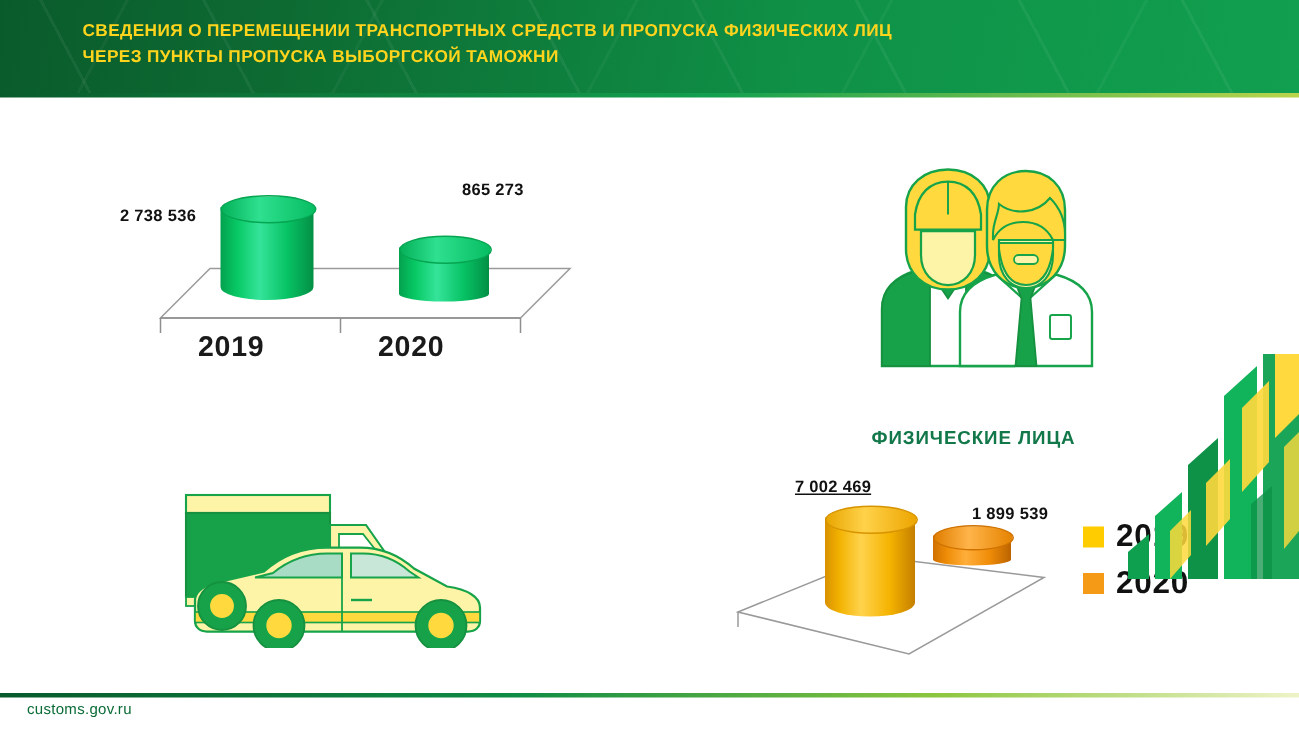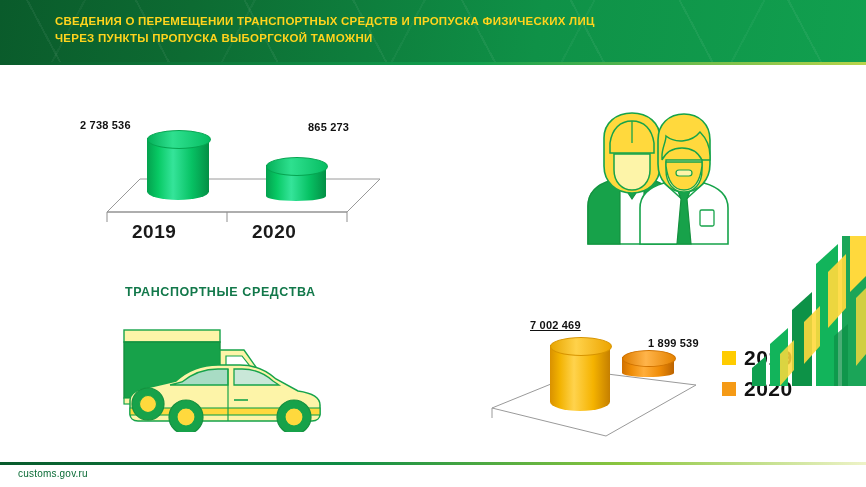--- a/index.html
+++ b/index.html
@@ -147,21 +147,21 @@
     <div class="cyl" style="left:67px;top:30px;width:62px;height:62px;">
       <div class="body g-body"></div>
       <div class="top g-top" style="top:-8px;height:17px;"></div>
     </div>
 
     <div class="cyl" style="left:186px;top:57px;width:60px;height:36px;">
       <div class="body g-body"></div>
       <div class="top g-top" style="top:-8px;height:17px;"></div>
     </div>
 
-    <div class="val-label" style="left:0px;top:11px;">2 738 536</div>
+    <div class="val-label" style="left:0px;top:30px;">2 738 536</div>
     <div class="val-label" style="left:228px;top:13px;">865 273</div>
 
     <div class="year-label" style="left:52px;top:113px;">2019</div>
     <div class="year-label" style="left:172px;top:113px;">2020</div>
   </div>
 
   <svg class="illus" style="left:566px;top:110px;" width="180" height="140" viewBox="0 0 180 140">
 
     <path d="M22 134 V96 c0-14 10-22 24-26 l20-5 20 5 c14 4 24 12 24 26 v38 Z" fill="#ffffff" stroke="#16a34a" stroke-width="1.6"></path>
     <path d="M22 134 V96 c0-13 9-21 22-25 l10 6 v57 Z" fill="#17a24a" stroke="#15913f" stroke-width="1.2"></path>
@@ -178,21 +178,21 @@
     <path d="M112 81 h12 l-3 8 4 45 h-14 l4-45 Z" fill="#17a24a" stroke="#15913f" stroke-width="1.2"></path>
     <path d="M108 56 h20 v18 c0 5-4 9-10 9 s-10-4-10-9 Z" fill="#fdf4a8" stroke="#16a34a" stroke-width="1.5"></path>
     <path d="M92 30 c0-16 11-26 26-26 s26 10 26 26 v24 c0 16-11 28-26 28 S92 70 92 54 Z" fill="#ffd93d" stroke="#16a34a" stroke-width="1.6"></path>
     <path d="M96 46 c0-8 4-14 4-20 10 8 26 6 34 -4 6 6 10 14 10 24 v4 h-8 c-4-8-10-12-20-12 s-16 4-20 12 Z" fill="#ffd93d" stroke="#16a34a" stroke-width="1.4"></path>
     <path d="M100 50 h36 v10 c0 14-8 22-18 22 s-18-8-18-22 Z" fill="#fdf4a8" stroke="#16a34a" stroke-width="1.4"></path>
     <path d="M100 56 c2 16 8 24 18 24 s16-8 18-24 v-4 h-36 Z" fill="#ffd93d" stroke="#16a34a" stroke-width="1.4"></path>
     <rect x="110" y="60" width="16" height="6" rx="3" fill="#fdf4a8" stroke="#16a34a" stroke-width="1.2"></rect>
     <rect x="134" y="100" width="14" height="16" rx="1.5" fill="#ffffff" stroke="#16a34a" stroke-width="1.3"></rect>
   </svg>
 
-  <div class="sec-label vehicles">ТРАНСПОРТНЫЕ СРЕДСТВА</div>
+  <div class="sec-label persons">ФИЗИЧЕСКИЕ ЛИЦА</div>
 
   <svg class="illus" style="left:108px;top:322px;" width="230" height="110" viewBox="0 0 230 110">
 
     <rect x="16" y="8" width="96" height="12" fill="#fdf4a8" stroke="#16a34a" stroke-width="1.4"></rect>
     <rect x="16" y="20" width="96" height="56" fill="#17a24a" stroke="#15913f" stroke-width="1.4"></rect>
 
     <path d="M112 28 h24 l14 20 v28 h-38 Z" fill="#fdf4a8" stroke="#16a34a" stroke-width="1.4"></path>
     <path d="M118 34 h16 l11 14 h-27 Z" fill="#ffffff" stroke="#16a34a" stroke-width="1.2"></path>
     <rect x="16" y="76" width="134" height="6" fill="#fdf4a8" stroke="#16a34a" stroke-width="1.2"></rect>
 

